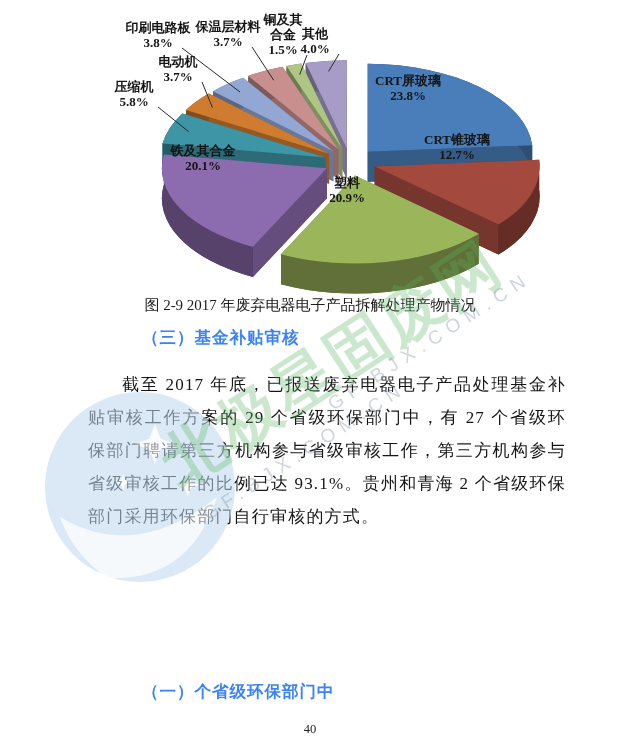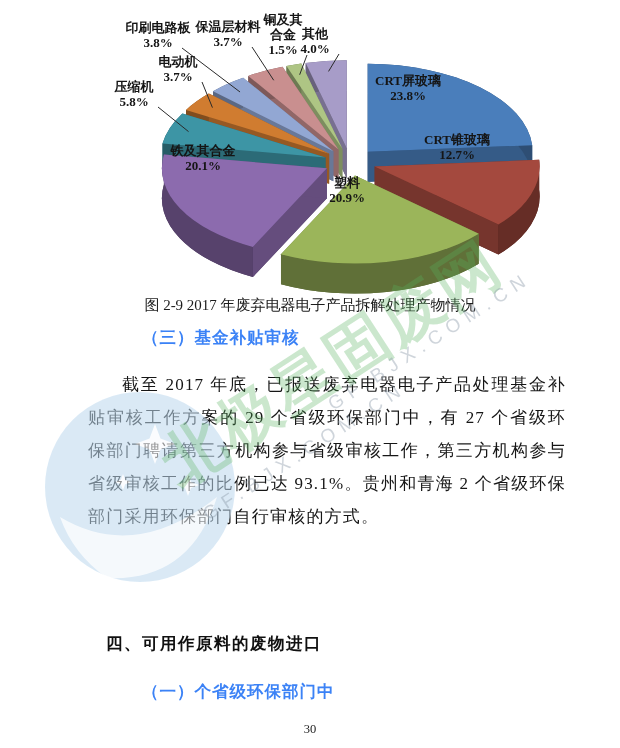--- a/index.html
+++ b/index.html
@@ -109,25 +109,24 @@
       <text x="315" text-anchor="middle" fill="#151515" font-size="13" font-weight="bold" font-family="&quot;Liberation Serif&quot;,&quot;DejaVu Serif&quot;,serif"><tspan x="315" y="38">其他</tspan><tspan x="315" y="53">4.0%</tspan></text>
     </svg>
 
   <div class="caption">图 2-9 2017 年废弃电器电子产品拆解处理产物情况</div>
 
   <div class="h3" id="h3a">（三）基金补贴审核</div>
 
   <p class="para" id="p1">截至 2017 年底，已报送废弃电器电子产品处理基金补贴审核工作方案的 29 个省级环保部门中，有 27 个省级环保部门聘请第三方机构参与省级审核工作，第三方机构参与省级审核工作的比例已达 93.1%。贵州和青海 2 个省级环保部门采用环保部门自行审核的方式。</p>
 
 
-  <div class="h2" id="h2a">四、可用作原料的废物进口</div>
 
   <div class="h3" id="h3b">（一）个省级环保部门中</div>
 
-  <div class="pageno">30</div>
+  <div class="pageno">40</div>
 
   <div class="wm">
     <svg class="wm-logo" width="210" height="215" viewBox="0 0 210 215">
       <circle cx="105" cy="105" r="95" fill="#bcd8ee"></circle>
       <path d="M 25 135 Q 100 180 182 115 Q 155 200 72 196 Q 38 172 25 135 Z" fill="#ffffff" opacity="0.75"></path>
       <path d="M120 42 L125.5 56.5 L140 62 L125.5 67.5 L120 82 L114.5 67.5 L100 62 L114.5 56.5 Z" fill="#ffffff" opacity="0.9"></path>
       <path d="M153 92 L156 100 L164 103 L156 106 L153 114 L150 106 L142 103 L150 100 Z" fill="#ffffff" opacity="0.9"></path>
       <path d="M88 92 L90.2 97.8 L96 100 L90.2 102.2 L88 108 L85.8 102.2 L80 100 L85.8 97.8 Z" fill="#ffffff" opacity="0.9"></path>
     </svg>
     <div class="wm-cn">北极星固废网</div>

